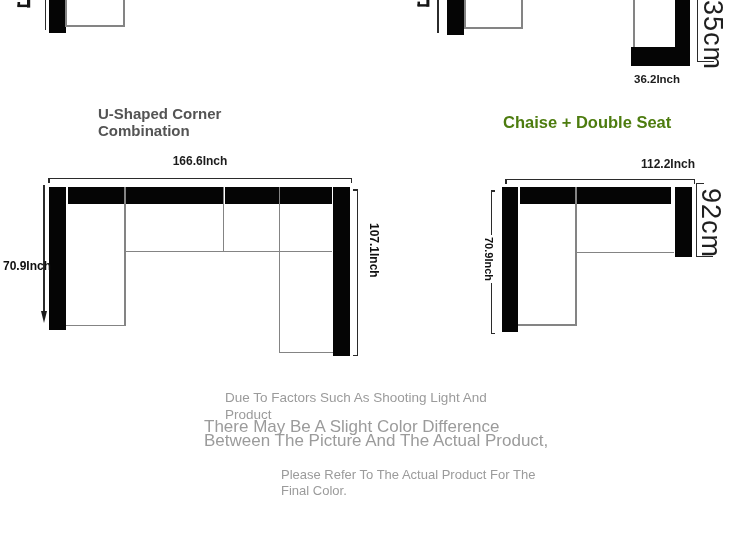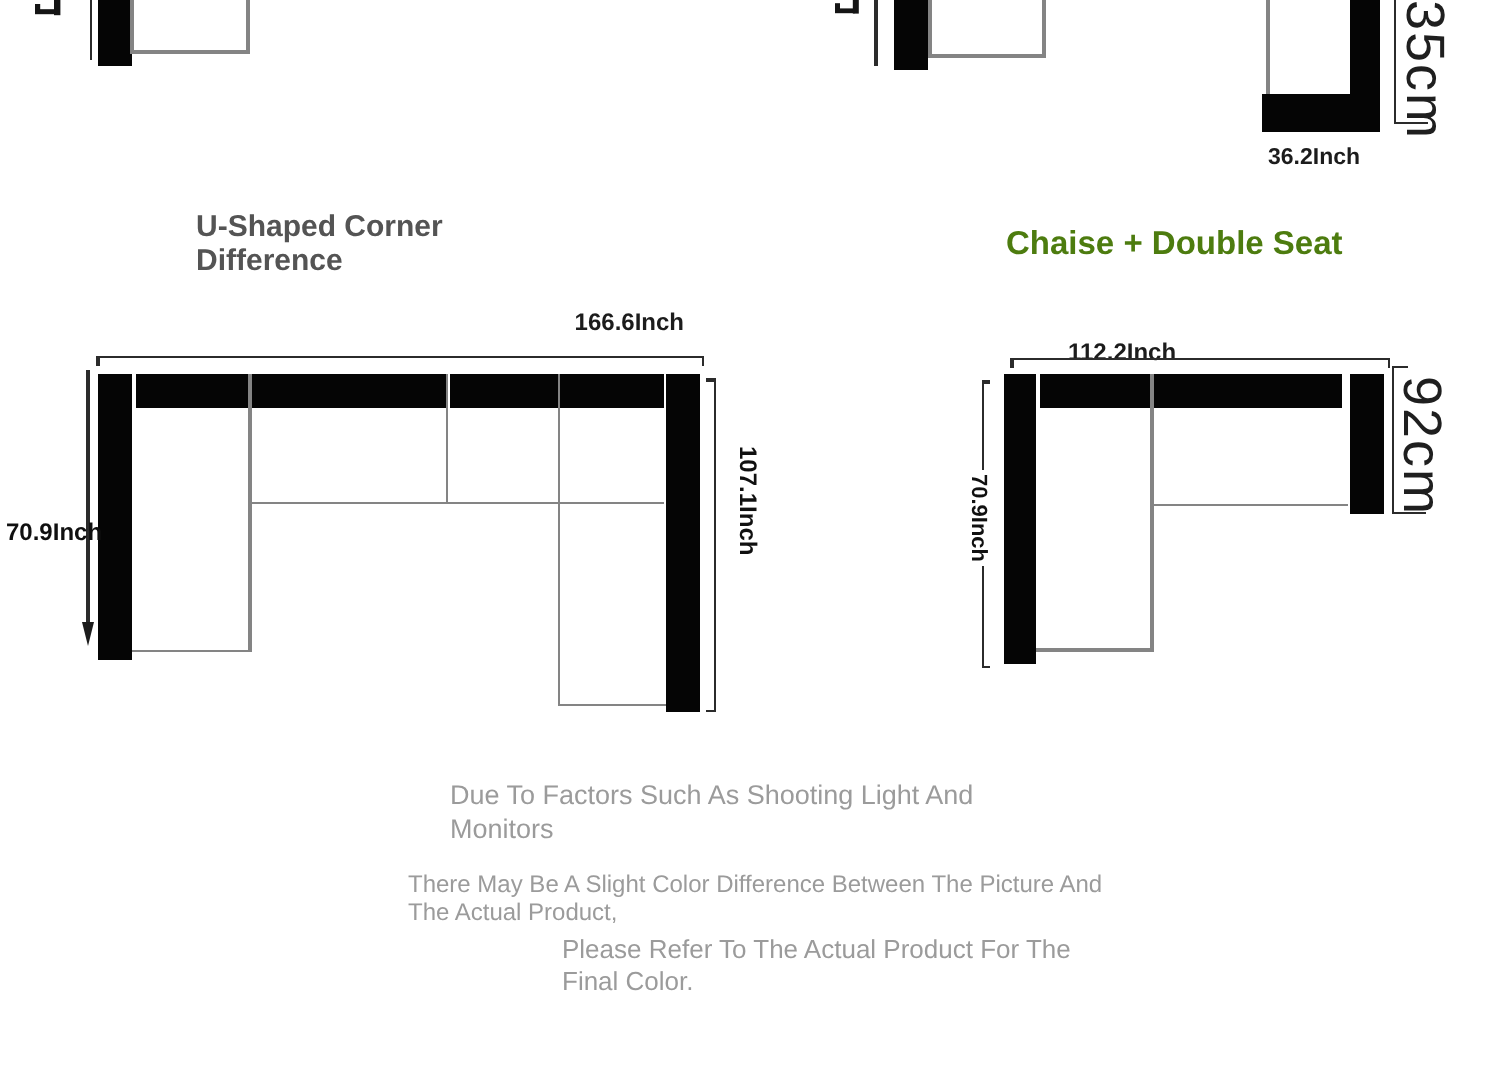--- a/index.html
+++ b/index.html
@@ -59,23 +59,23 @@
     <div class="olv" style="left:632.5px;top:0;width:2px;height:47px"></div>
     <div class="bar" style="left:631px;top:47px;width:59px;height:18.5px"></div>
     <div class="bar" style="left:674.5px;top:0;width:15.5px;height:65.5px"></div>
     <div class="dl" style="left:697px;top:0;width:1.2px;height:62px"></div>
     <div class="dl" style="left:697px;top:60.5px;width:17px;height:1.2px"></div>
     <div class="bigdim" style="left:698.5px;top:0;">35cm</div>
     <div class="dimtext-med" style="left:634px;top:73px;font-size:11.5px;">36.2Inch</div>
   </div>
 
   <div>
-    <div class="title" style="left:98px;top:105px;width:160px;font-size:15px;line-height:17px;">U-Shaped Corner Difference</div>
+    <div class="title" style="left:98px;top:105px;width:160px;font-size:15px;line-height:17px;">U-Shaped Corner Combination</div>
 
-    <div class="dimtext-med" style="left:38px;top:154px;width:304px;text-align:right;">166.6Inch</div>
+    <div class="dimtext-med" style="left:48px;top:154px;width:304px;text-align:center;">166.6Inch</div>
     <div class="dl" style="left:48px;top:177.5px;width:304px;height:1.5px"></div>
     <div class="dl" style="left:48px;top:177.5px;width:1.5px;height:5px"></div>
     <div class="dl" style="left:350.5px;top:177.5px;width:1.5px;height:5px"></div>
 
     <div class="bar" style="left:48.5px;top:187px;width:17.5px;height:143px"></div>
     <div class="bar" style="left:68px;top:186.5px;width:55.8px;height:17px"></div>
     <div class="bar" style="left:125.6px;top:186.5px;width:97.1px;height:17px"></div>
     <div class="bar" style="left:224.5px;top:186.5px;width:54px;height:17px"></div>
     <div class="bar" style="left:280.3px;top:186.5px;width:52.2px;height:17px"></div>
     <div class="bar" style="left:332.5px;top:187px;width:17px;height:169px"></div>
@@ -93,21 +93,21 @@
 
     <div class="dl" style="left:356.5px;top:189px;width:1.5px;height:167px"></div>
     <div class="dl" style="left:352.5px;top:189px;width:5.5px;height:1.5px"></div>
     <div class="dl" style="left:352.5px;top:354.5px;width:5.5px;height:1.5px"></div>
     <div class="dimtext vtext" style="left:368px;top:223px;">107.1Inch</div>
   </div>
 
   <div>
     <div class="title" style="left:503px;top:113px;font-size:16.5px;line-height:19px;color:#4d7c0f;white-space:nowrap;">Chaise + Double Seat</div>
 
-    <div class="dimtext-med" style="left:534px;top:157px;width:190px;text-align:left;margin-top:12px;">112.2Inch</div>
+    <div class="dimtext-med" style="left:505px;top:157px;width:190px;text-align:right;">112.2Inch</div>
     <div class="dl" style="left:505px;top:178.5px;width:190px;height:1.5px"></div>
     <div class="dl" style="left:505px;top:178.5px;width:1.5px;height:5px"></div>
     <div class="dl" style="left:693.5px;top:178.5px;width:1.5px;height:5px"></div>
 
     <div class="bar" style="left:501.5px;top:187px;width:16.5px;height:145px"></div>
     <div class="bar" style="left:520px;top:186.5px;width:55.3px;height:17.5px"></div>
     <div class="bar" style="left:577.1px;top:186.5px;width:93.9px;height:17.5px"></div>
     <div class="bar" style="left:674.5px;top:187px;width:17px;height:70px"></div>
 
     <div class="olv" style="left:575.3px;top:186.5px;width:1.8px;height:139.5px"></div>
@@ -119,18 +119,18 @@
     <div class="dl" style="left:490.5px;top:332.5px;width:4.5px;height:1.5px"></div>
     <div class="dimtext vtext" style="left:483px;top:235px;font-size:11px;background:#fff;padding:2px 0;">70.9Inch</div>
 
     <div class="dl" style="left:695.5px;top:183px;width:1.2px;height:74px"></div>
     <div class="dl" style="left:695.5px;top:183px;width:8px;height:1.2px"></div>
     <div class="dl" style="left:695.5px;top:255.8px;width:17px;height:1.2px"></div>
     <div class="bigdim" style="left:697px;top:188px;">92cm</div>
   </div>
 
   <div>
-    <div class="note" style="left:225px;top:390px;width:284px;font-size:13.5px;line-height:16.5px;">Due To Factors Such As Shooting Light And Monitors</div>
-    <div class="note" style="left:204px;top:436px;width:356px;font-size:12px;line-height:13.5px;">There May Be A Slight Color Difference Between The Picture And The Actual Product,</div>
+    <div class="note" style="left:225px;top:390px;width:284px;font-size:13.5px;line-height:16.5px;">Due To Factors Such As Shooting Light And Product</div>
+    <div class="note" style="left:204px;top:420px;width:356px;font-size:17px;line-height:13.5px;">There May Be A Slight Color Difference Between The Picture And The Actual Product,</div>
     <div class="note" style="left:240px;top:467px;width:280px;font-size:13px;line-height:15.5px;margin-left:41px;">Please Refer To The Actual Product For The Final Color.</div>
   </div>
 
 </div>
 
 </body></html>

